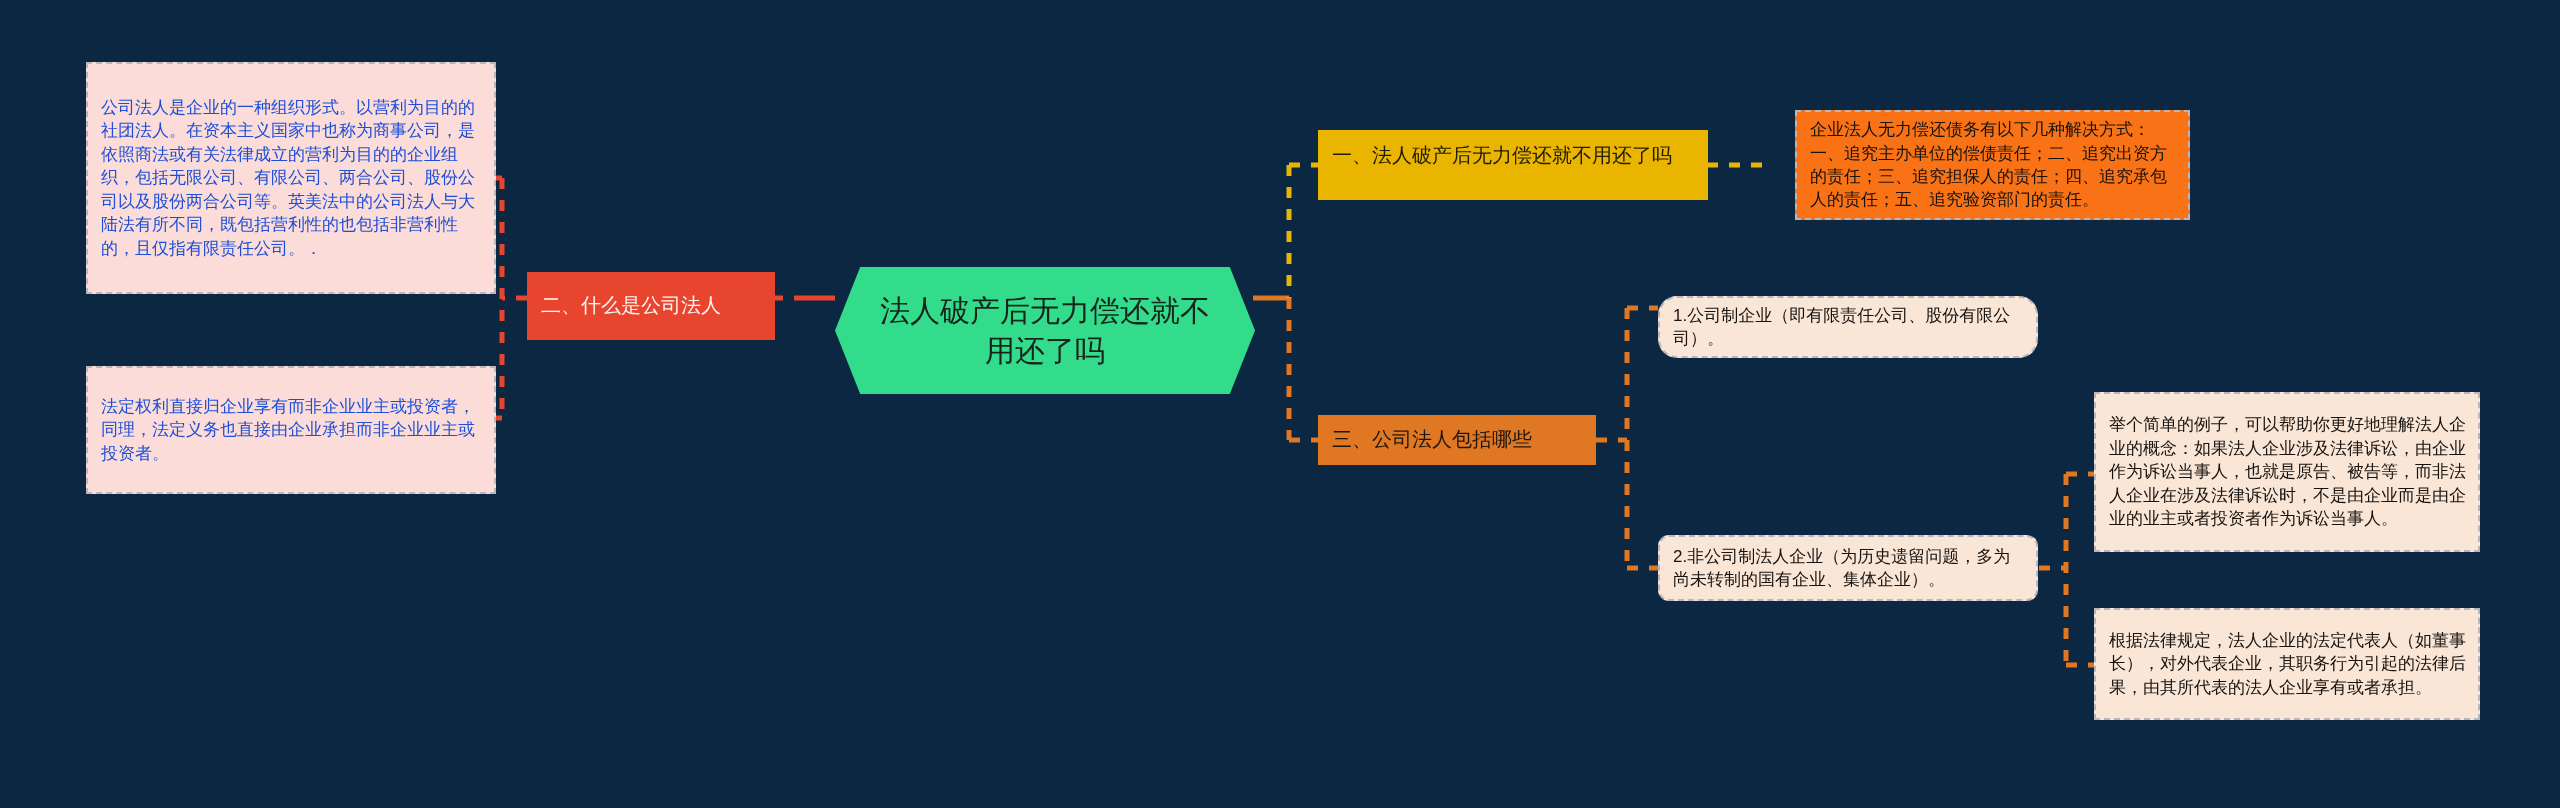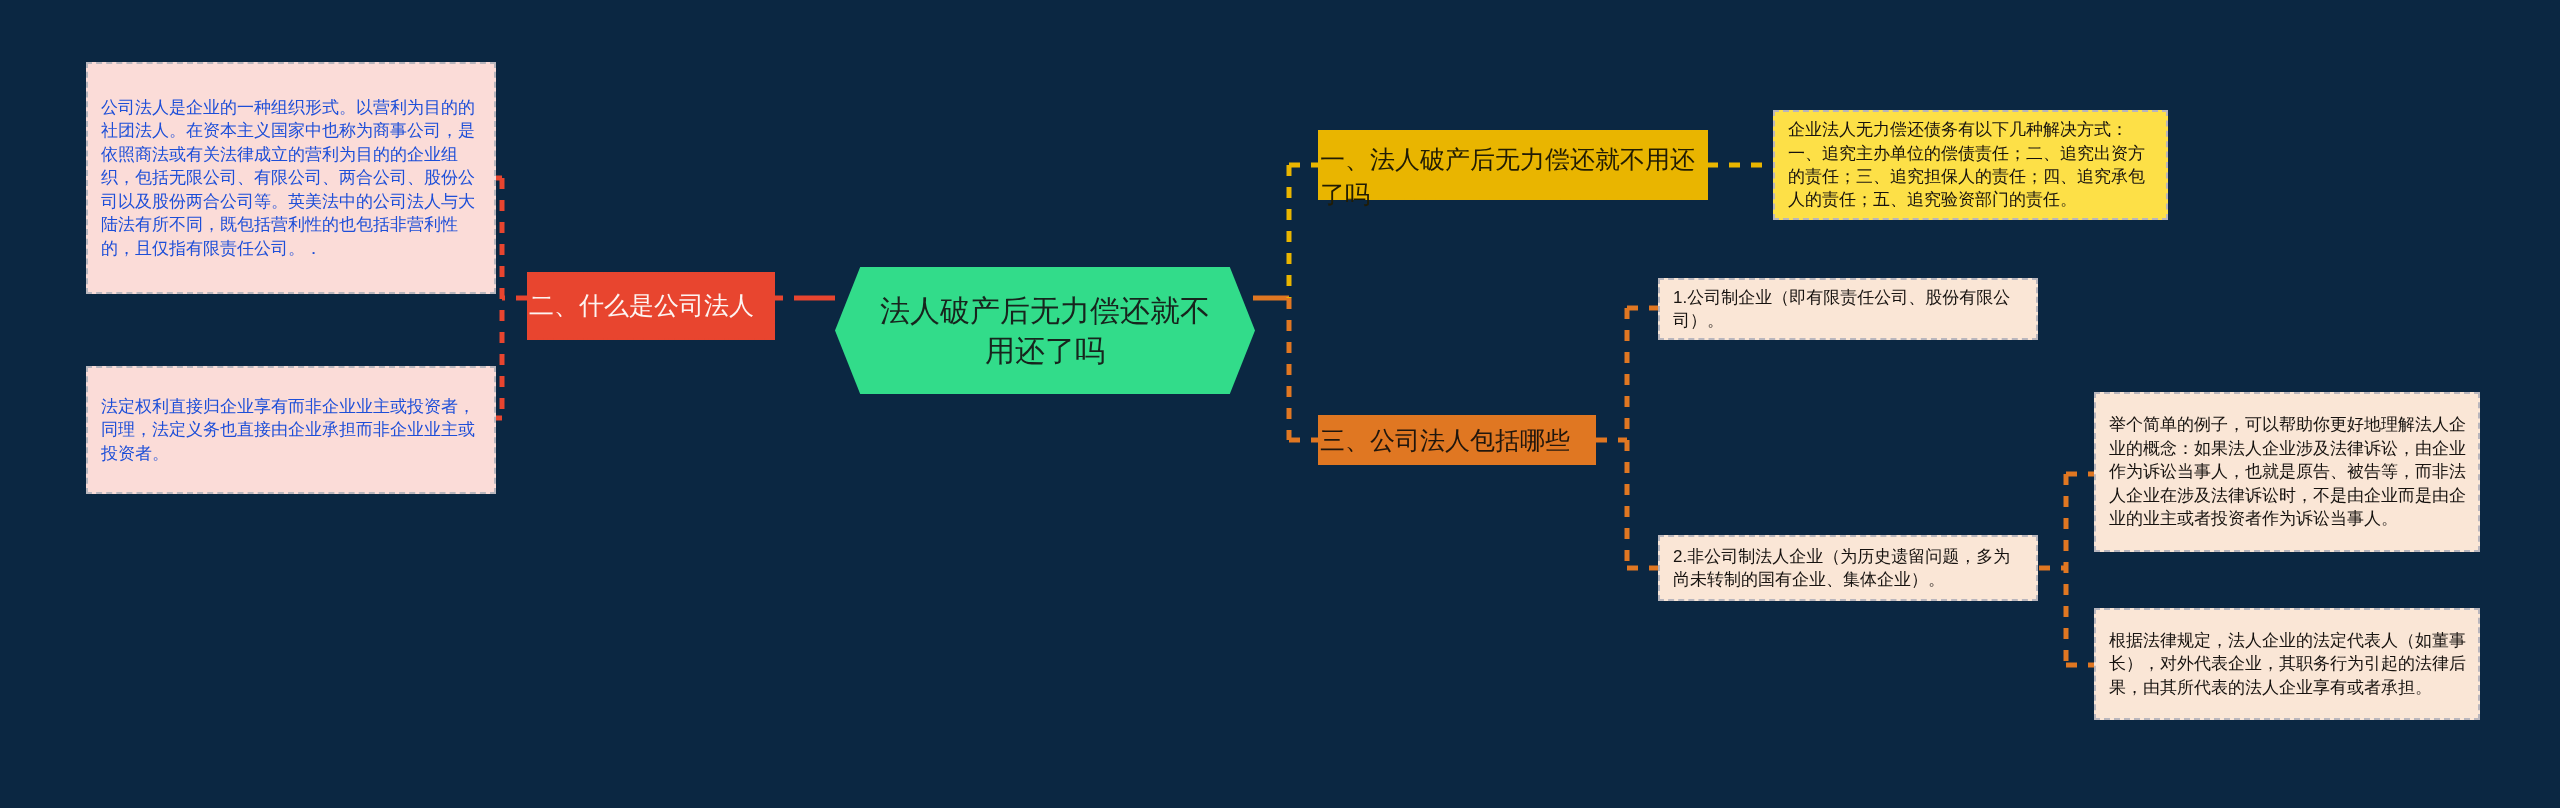--- a/index.html
+++ b/index.html
@@ -38,32 +38,33 @@
     font-size: 17px;
     padding: 9px 12px 9px 13px;
     color: #16120f;
   }
   .leaf-pink {
     background: #fbdcd8;
     border: 2px dashed #b9b6bd;
     color: #1d4ed8;
   }
   .leaf-cream {
-    background: #fde047;
+    background: #f97316;
     border: 2px dashed #b9b6bd;
+    margin-left: 22px;
   }
   .leaf-peach {
     background: #fae6d6;
     border: 2px dashed #b9b6bd;
   }
 
   
   .branch {
-    font-size: 25px;
-    padding: 10px 0;
+    font-size: 20px;
+    padding: 10px 12px;
     color: #ffffff;
   }
   .branch-red {
     background: #e8452f;
     border: 2px dashed #e8452f;
     color: #fdf4f2;
   }
   .branch-yellow {
     background: #e9b500;
     border: 2px dashed #e9b500;
@@ -141,21 +142,21 @@
   <div class="node branch branch-red" style="left:527px; top:272px; width:248px; height:68px; justify-content:flex-start;font-family:Liberation Serif, serif;">二、什么是公司法人</div>
 
   <div class="central" style="left:835px; top:222px; width:420px; height:127px;margin-top:45px;">法人破产后无力偿还就不用还了吗</div>
 
   <div class="node branch branch-yellow" style="left:1318px; top:130px; width:390px; height:70px; align-items:flex-start;">一、法人破产后无力偿还就不用还了吗</div>
 
   <div class="node leaf leaf-cream" style="left:1773px; top:110px; width:395px; height:110px;">企业法人无力偿还债务有以下几种解决方式：一、追究主办单位的偿债责任；二、追究出资方的责任；三、追究担保人的责任；四、追究承包人的责任；五、追究验资部门的责任。</div>
 
   <div class="node branch branch-orange" style="left:1318px; top:415px; width:278px; height:50px;">三、公司法人包括哪些</div>
 
-  <div class="node leaf leaf-peach" style="left:1658px; top:278px; width:380px; height:62px;">1.公司制企业（即有限责任公司、股份有限公司）。</div>
+  <div class="node leaf leaf-peach" style="left:1658px; top:296px; width:380px; height:62px;border-radius:19px;">1.公司制企业（即有限责任公司、股份有限公司）。</div>
 
-  <div class="node leaf leaf-peach" style="left:1658px; top:535px; width:380px; height:66px;">2.非公司制法人企业（为历史遗留问题，多为尚未转制的国有企业、集体企业）。</div>
+  <div class="node leaf leaf-peach" style="left:1658px; top:535px; width:380px; height:66px;border-radius:11px;">2.非公司制法人企业（为历史遗留问题，多为尚未转制的国有企业、集体企业）。</div>
 
   <div class="node leaf leaf-peach" style="left:2094px; top:608px; width:386px; height:112px;">根据法律规定，法人企业的法定代表人（如董事长），对外代表企业，其职务行为引起的法律后果，由其所代表的法人企业享有或者承担。</div>
 
   <div class="node leaf leaf-peach" style="left:2094px; top:392px; width:386px; height:160px;">举个简单的例子，可以帮助你更好地理解法人企业的概念：如果法人企业涉及法律诉讼，由企业作为诉讼当事人，也就是原告、被告等，而非法人企业在涉及法律诉讼时，不是由企业而是由企业的业主或者投资者作为诉讼当事人。</div>
 
 </div>
 
 </body></html>

